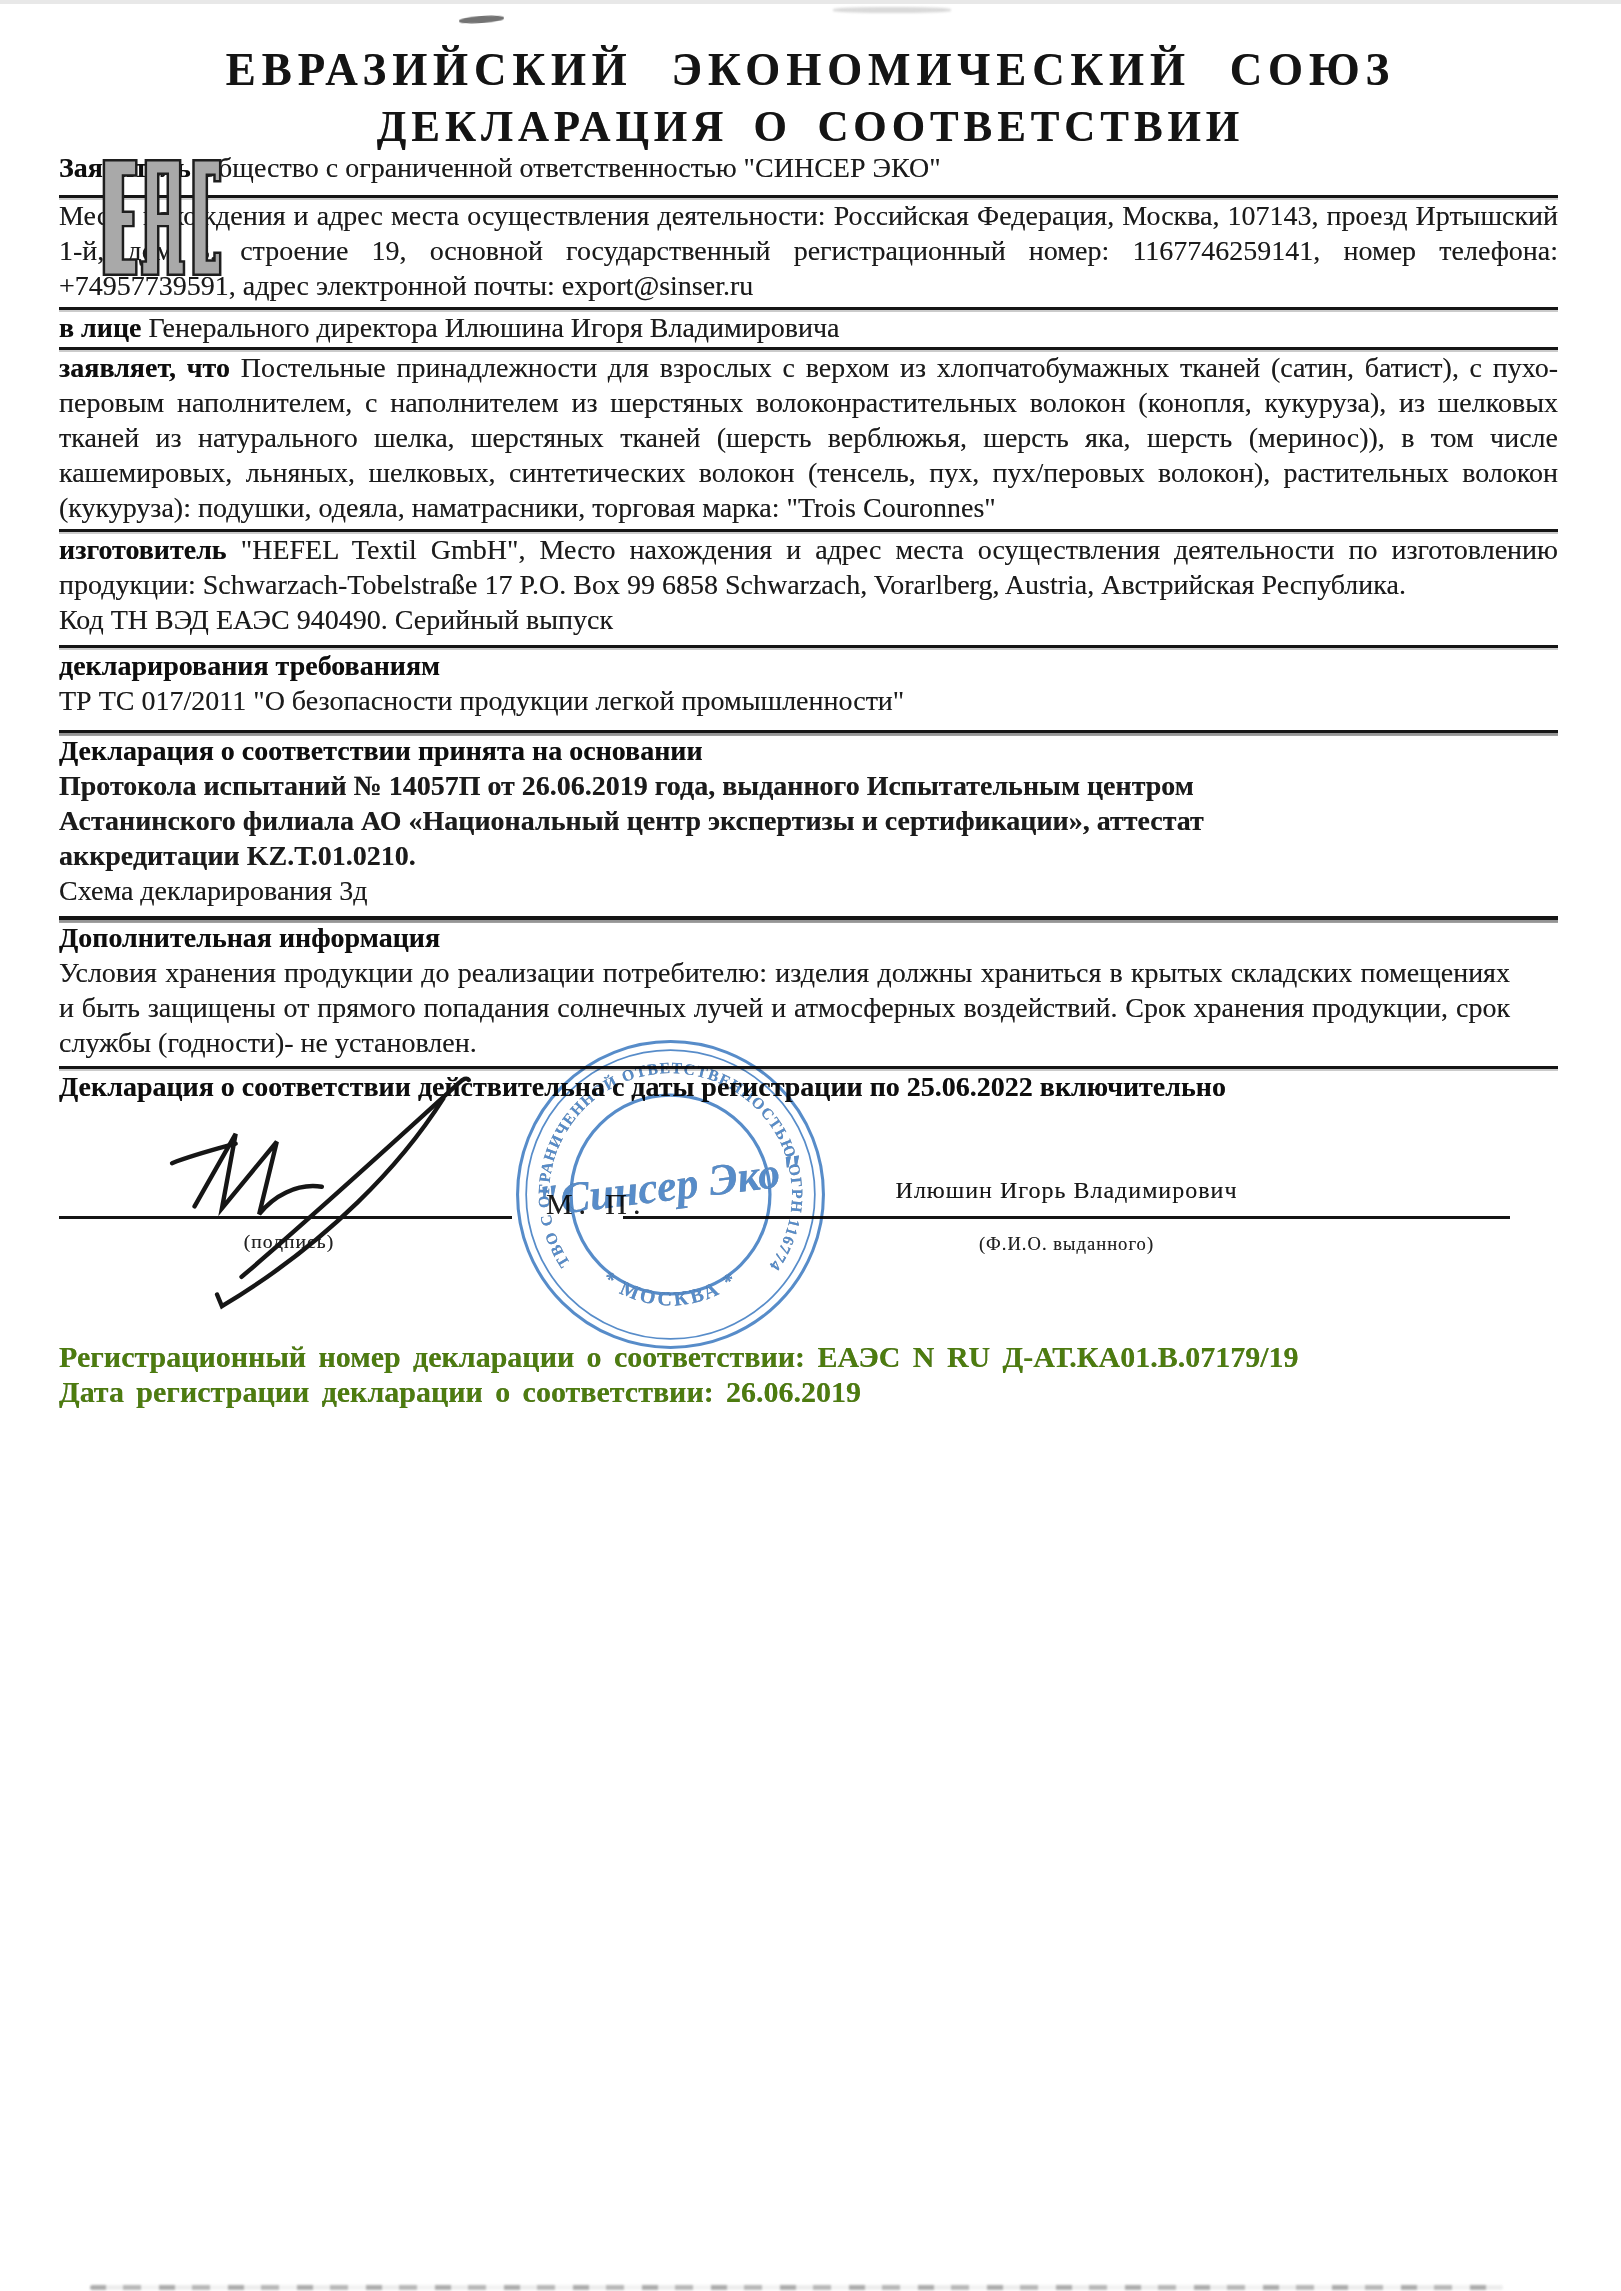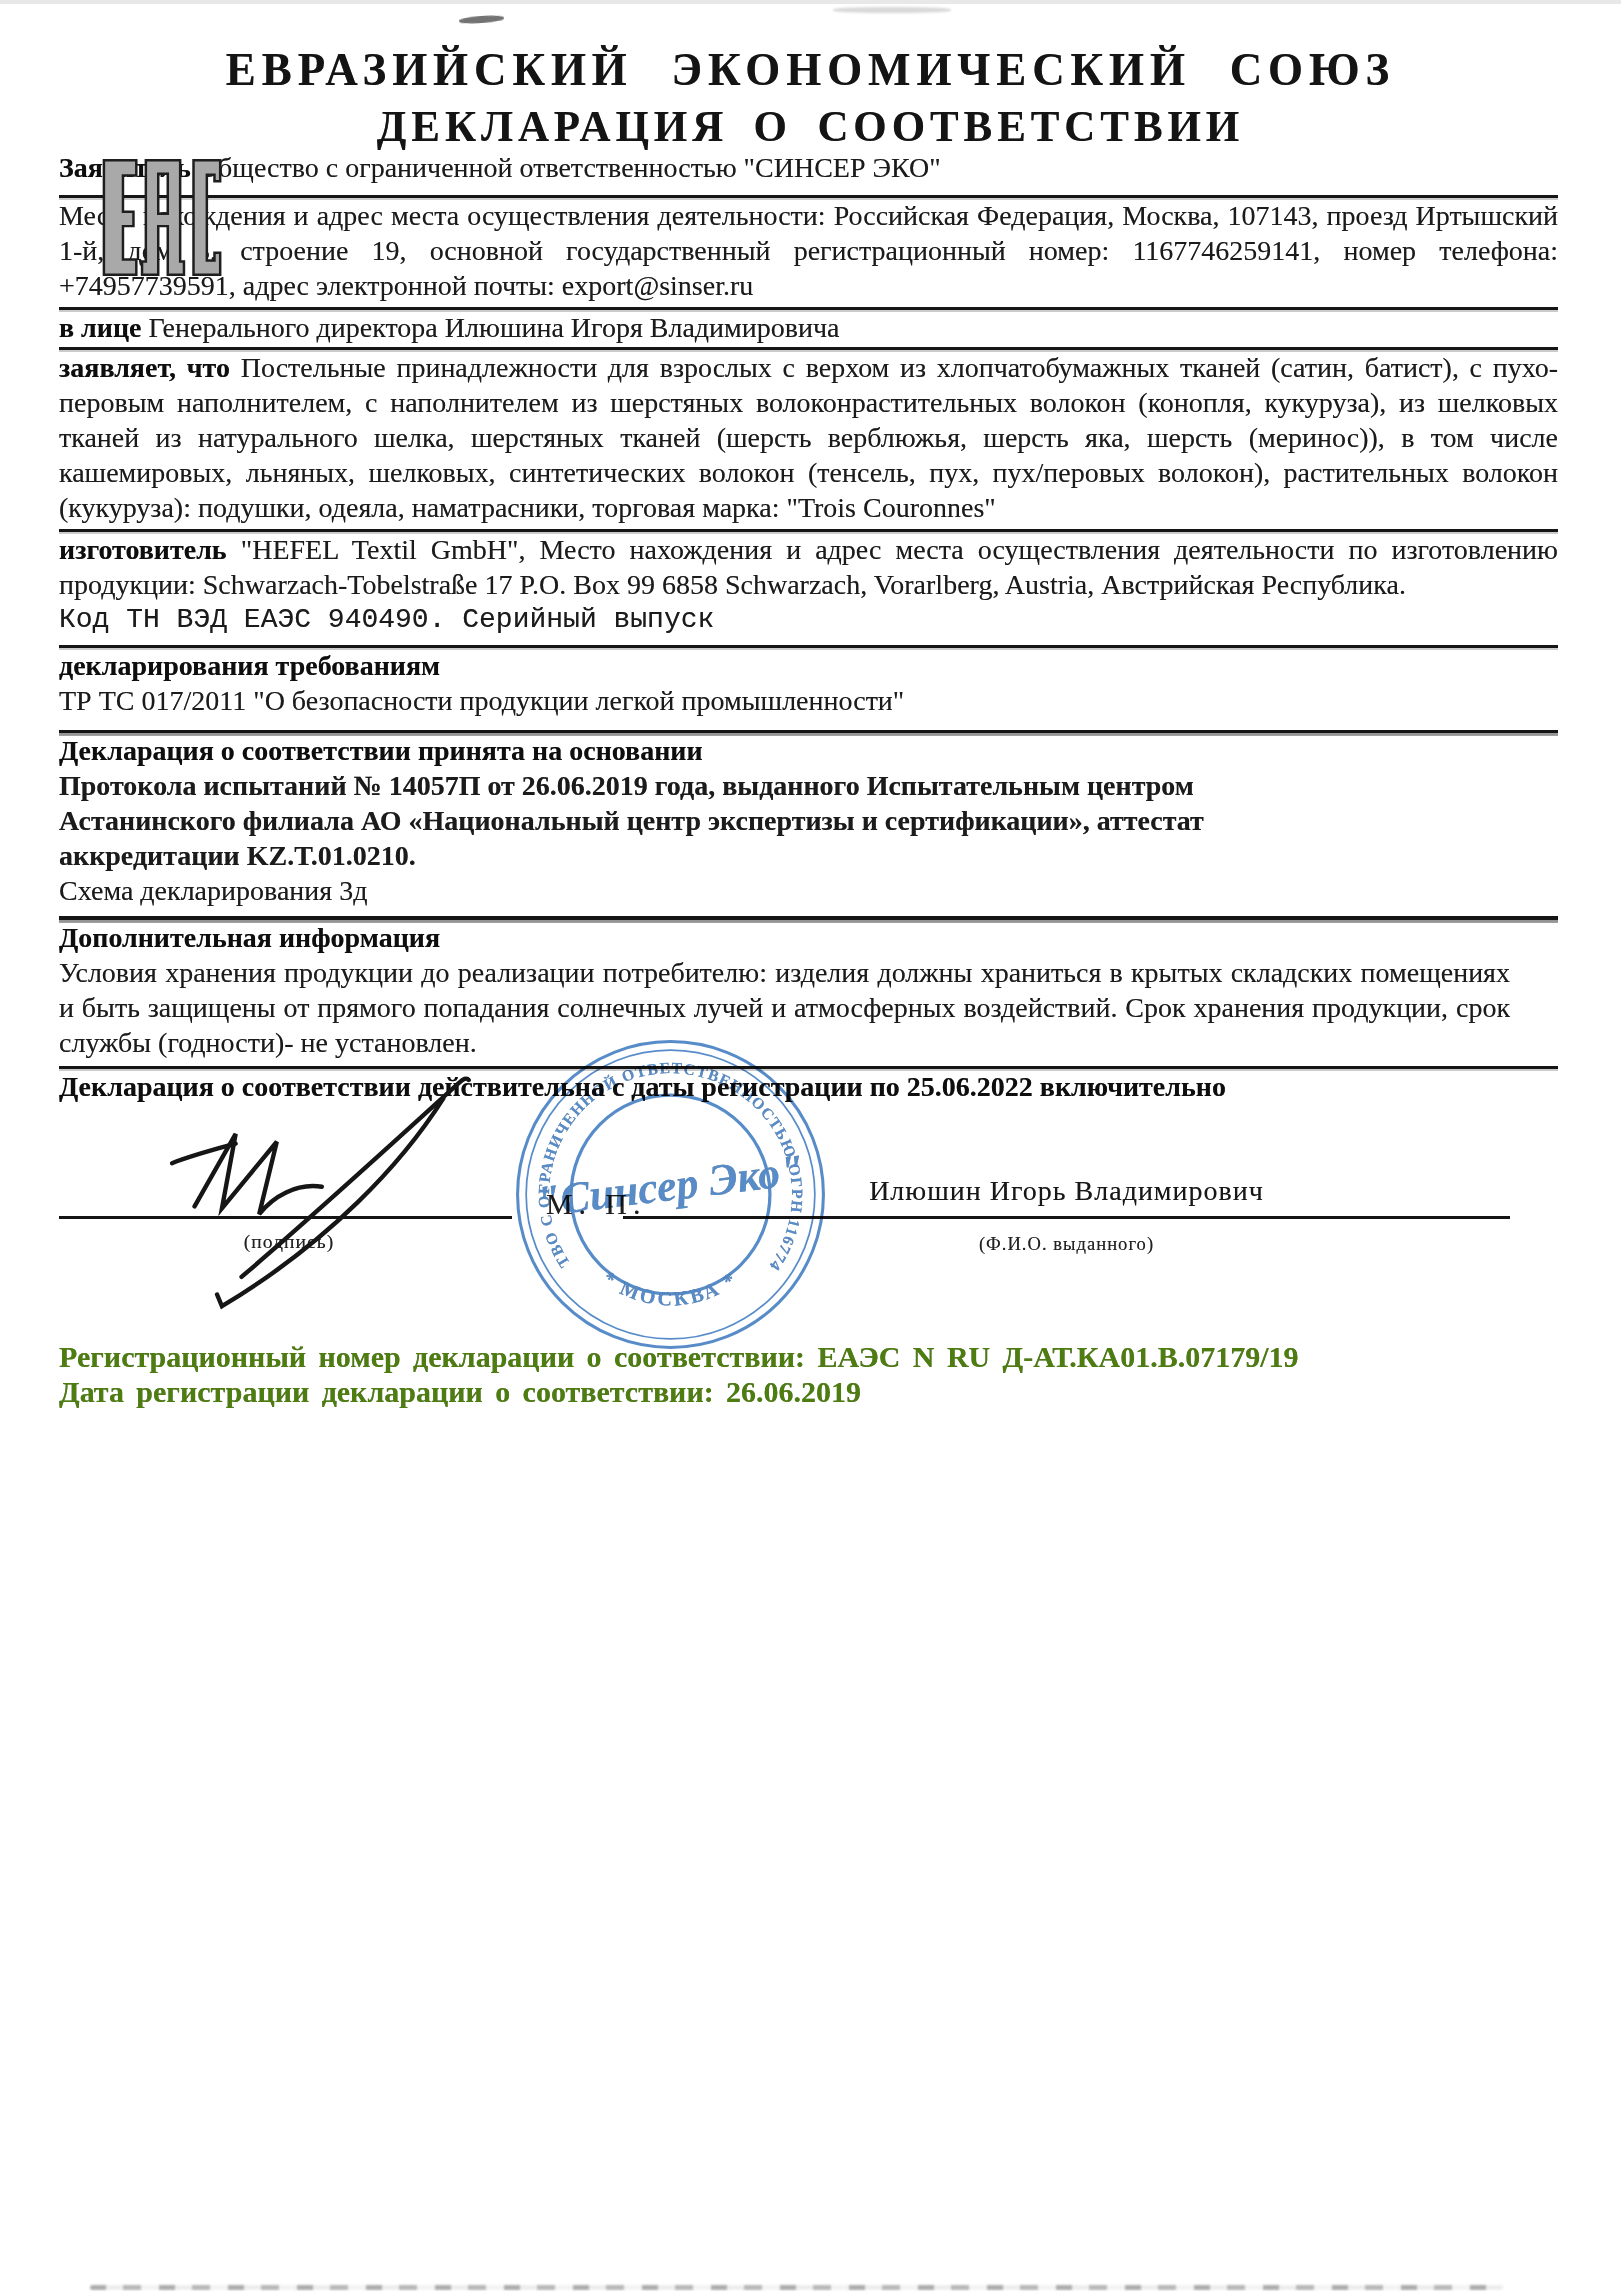--- a/index.html
+++ b/index.html
@@ -28,37 +28,37 @@
   .b{ font-weight:bold; color:#0e0e0e; }
   .rule{
     height:2.9px;background:#151515;border:0;margin:0;
     box-shadow:0 2px 0 rgba(20,20,20,.22);
   }
   .rule-thick{ height:3.9px; box-shadow:0 2.9px 0 rgba(20,20,20,.45); }
   .jus{ text-align:justify; }
   .mt-applicant{ margin-top:133px; }
   .mt10{ margin-top:9.8px; } .mt8{ margin-top:7.8px; } .mt6{ margin-top:5.9px; }
   .mt5{ margin-top:4.9px; } .mt4{ margin-top:3.9px; } .mt3{ margin-top:2.9px; }
-  .mt2{ margin-top:2px;font-family:Liberation Mono, monospace; } .mt12{ margin-top:11.8px; } .mt16{ margin-top:15.7px;font-weight:bold; }
+  .mt2{ margin-top:2px; } .mt12{ margin-top:11.8px; } .mt16{ margin-top:15.7px;font-weight:bold; }
   .protocol{ max-width:1147px; }
   .storage{ max-width:1451px; }
   .validity{ font-weight:bold; color:#0e0e0e; }
   .sig-area{ position:relative; height:235px; }
   .sig-line{ position:absolute; height:2.9px; background:#141414; top:112px; }
   .sig-line.left{ left:0; width:453px; }
   .sig-line.right{ left:564px; width:887px; }
   .sig-caption{
     position:absolute; font-size:19.6px; color:#222; text-align:center;
     top:120px; letter-spacing:1px;
   }
   .sig-caption.left{ left:137px; width:186px; }
   .sig-caption.right{ left:564px; width:887px; top:122px; font-size:18.6px; }
   .holder-name{
     position:absolute; left:564px; width:887px; top:69px; text-align:center;
-    font-size:28px; color:#171717; letter-spacing:1px;
+    font-size:24px; color:#171717; letter-spacing:1px;
   }
   .signature-svg{ position:absolute; left:19.6px; top:-37px; z-index:2; }
   .mp-mark{
     position:absolute; left:487px; top:82px; z-index:3;
     font-size:30px; color:#1d1d1d; letter-spacing:5.9px;
   }
   .stamp{
     position:absolute; left:449px; top:-72px; z-index:4;
     mix-blend-mode:multiply; opacity:.88;
   }

